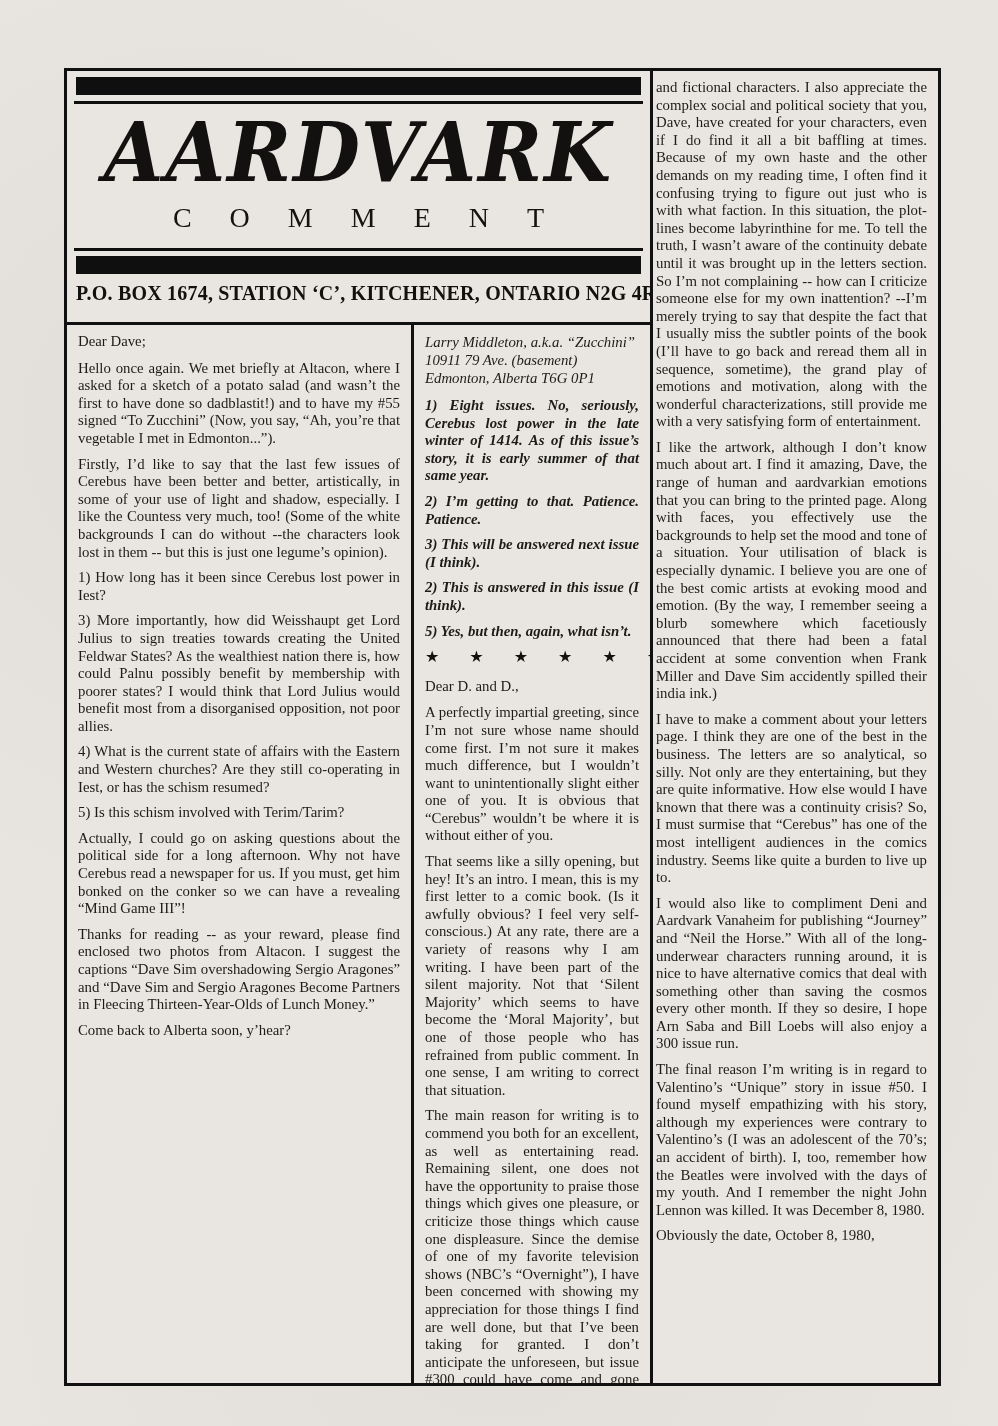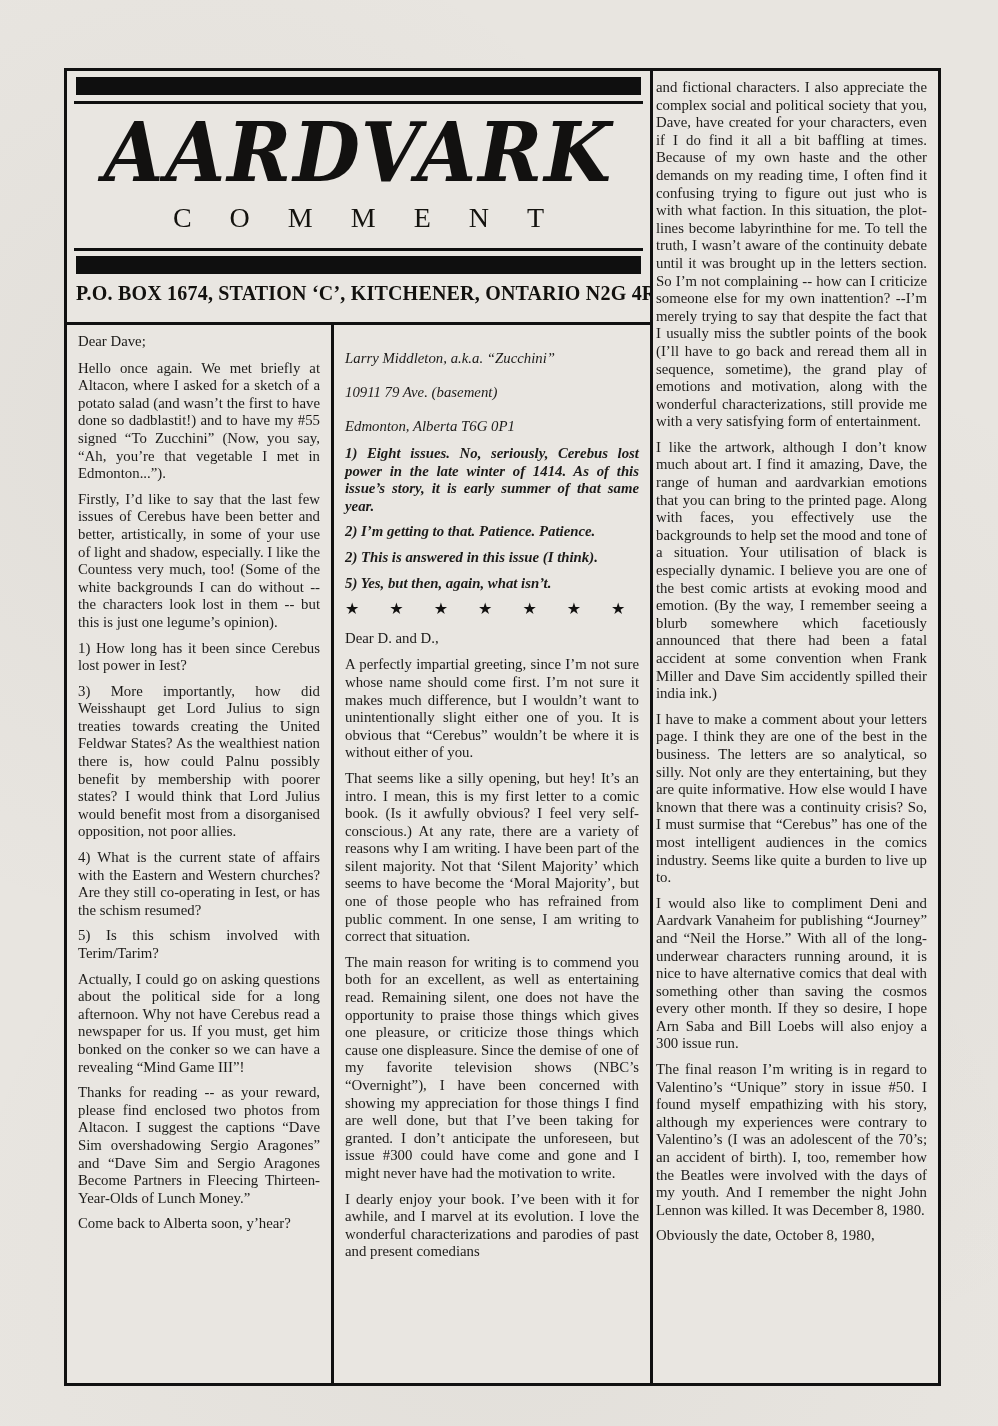--- a/index.html
+++ b/index.html
@@ -75,30 +75,30 @@
   }
   .cols { flex: 1; display: flex; min-height: 0; }
   .col {
     padding: 8px 11px 6px 11px;
     font-size: 14.8px;
     line-height: 17.6px;
     text-align: justify;
     overflow: hidden;
   }
   .col p { margin: 0 0 8px 0; }
-  .col-left  { width: 264px; }
+  .col-left  { width: 344px; }
   .col-mid   { flex: 1; border-left: 3px solid #111; }
   .col-right { flex: 1; border-left: 3px solid #111; padding: 8px 11px 6px 3px;
                font-size: 14.8px; line-height: 17.6px; text-align: justify; overflow: hidden; }
   .salutation { margin-bottom: 9px !important; }
   .address-block {
     font-style: italic;
     margin-bottom: 10px;
   }
-  .address-block div { line-height: 18px; margin-top: 16px; }
+  .address-block div { line-height: 18px; }
   .reply {
     font-weight: bold;
     font-style: italic;
   }
   .stars {
     text-align: center;
     font-size: 16px;
     letter-spacing: 13px;
     margin: 6px 0 12px 0 !important;
     white-space: nowrap;
@@ -140,20 +140,21 @@
       </div>
 
       <div class="col col-mid">
         <div class="address-block">
           <div>Larry Middleton, a.k.a. “Zucchini”</div>
           <div>10911 79 Ave. (basement)</div>
           <div>Edmonton, Alberta T6G 0P1</div>
         </div>
         <p class="reply">1) Eight issues. No, seriously, Cerebus lost power in the late winter of 1414. As of this issue’s story, it is early summer of that same year.</p>
         <p class="reply">2) I’m getting to that. Patience. Patience.</p>
+        <p class="reply">3) This will be answered next issue (I think).</p>
         <p class="reply">2) This is answered in this issue (I think).</p>
         <p class="reply">5) Yes, but then, again, what isn’t.</p>
         <p class="stars">★ ★ ★ ★ ★ ★ ★ ★ ★ ★</p>
         <p class="salutation">Dear D. and D.,</p>
         <p>A perfectly impartial greeting, since I’m not sure whose name should come first. I’m not sure it makes much difference, but I wouldn’t want to unintentionally slight either one of you. It is obvious that “Cerebus” wouldn’t be where it is without either of you.</p>
         <p>That seems like a silly opening, but hey! It’s an intro. I mean, this is my first letter to a comic book. (Is it awfully obvious? I feel very self-conscious.) At any rate, there are a variety of reasons why I am writing. I have been part of the silent majority. Not that ‘Silent Majority’ which seems to have become the ‘Moral Majority’, but one of those people who has refrained from public comment. In one sense, I am writing to correct that situation.</p>
         <p>The main reason for writing is to commend you both for an excellent, as well as entertaining read. Remaining silent, one does not have the opportunity to praise those things which gives one pleasure, or criticize those things which cause one displeasure. Since the demise of one of my favorite television shows (NBC’s “Overnight”), I have been concerned with showing my appreciation for those things I find are well done, but that I’ve been taking for granted. I don’t anticipate the unforeseen, but issue #300 could have come and gone and I might never have had the motivation to write.</p>
         <p>I dearly enjoy your book. I’ve been with it for awhile, and I marvel at its evolution. I love the wonderful characterizations and parodies of past and present comedians</p>
       </div>
 

